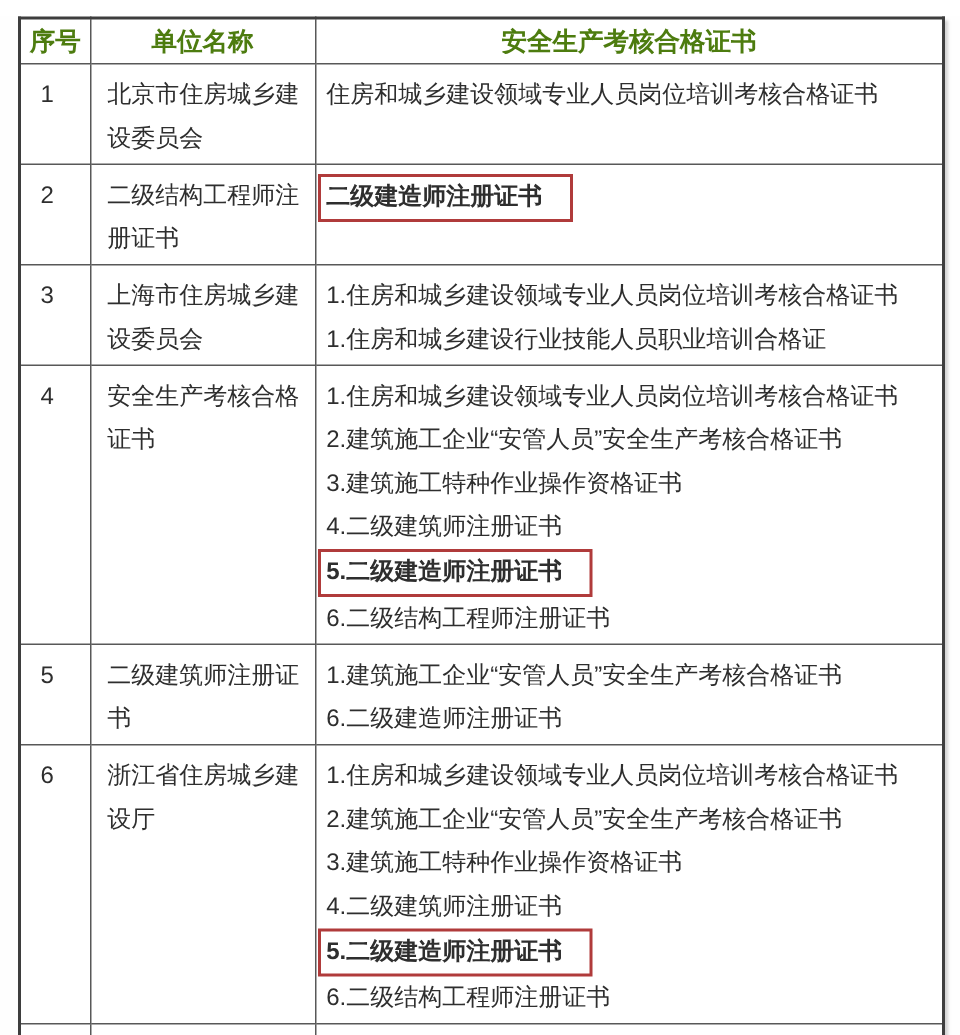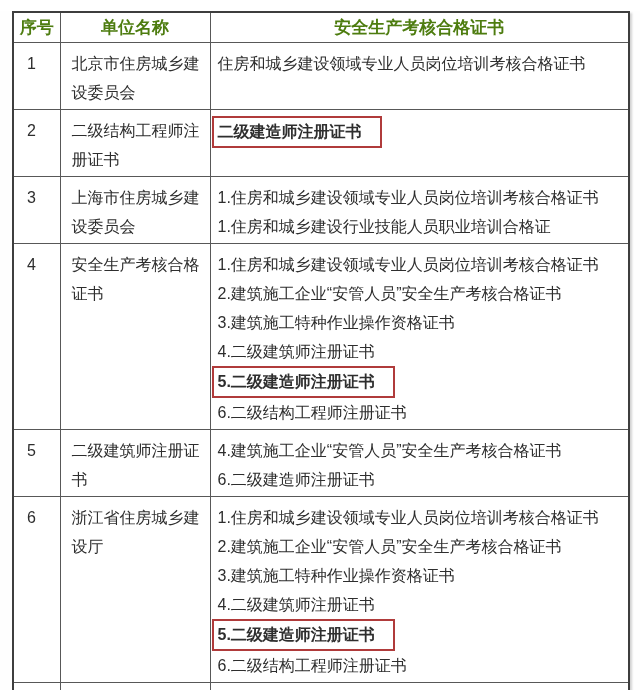--- a/index.html
+++ b/index.html
@@ -109,21 +109,21 @@
         <div class="cert-line"><span>4.二级建筑师注册证书</span></div>
         <div class="cert-line"><span class="boxed">5.二级建造师注册证书</span></div>
         <div class="cert-line"><span>6.二级结构工程师注册证书</span></div>
       </td>
     </tr>
 
     <tr class="r5">
       <td class="no-cell">5</td>
       <td class="unit-cell">二级建筑师注册证书</td>
       <td class="cert-cell">
-        <div class="cert-line"><span>4.建筑施工企业“安管人员”安全生产考核合格证书</span></div>
+        <div class="cert-line"><span>1.建筑施工企业“安管人员”安全生产考核合格证书</span></div>
         <div class="cert-line"><span>6.二级建造师注册证书</span></div>
       </td>
     </tr>
 
     <tr class="r6">
       <td class="no-cell">6</td>
       <td class="unit-cell">浙江省住房城乡建设厅</td>
       <td class="cert-cell">
         <div class="cert-line"><span>1.住房和城乡建设领域专业人员岗位培训考核合格证书</span></div>
         <div class="cert-line"><span>2.建筑施工企业“安管人员”安全生产考核合格证书</span></div>

